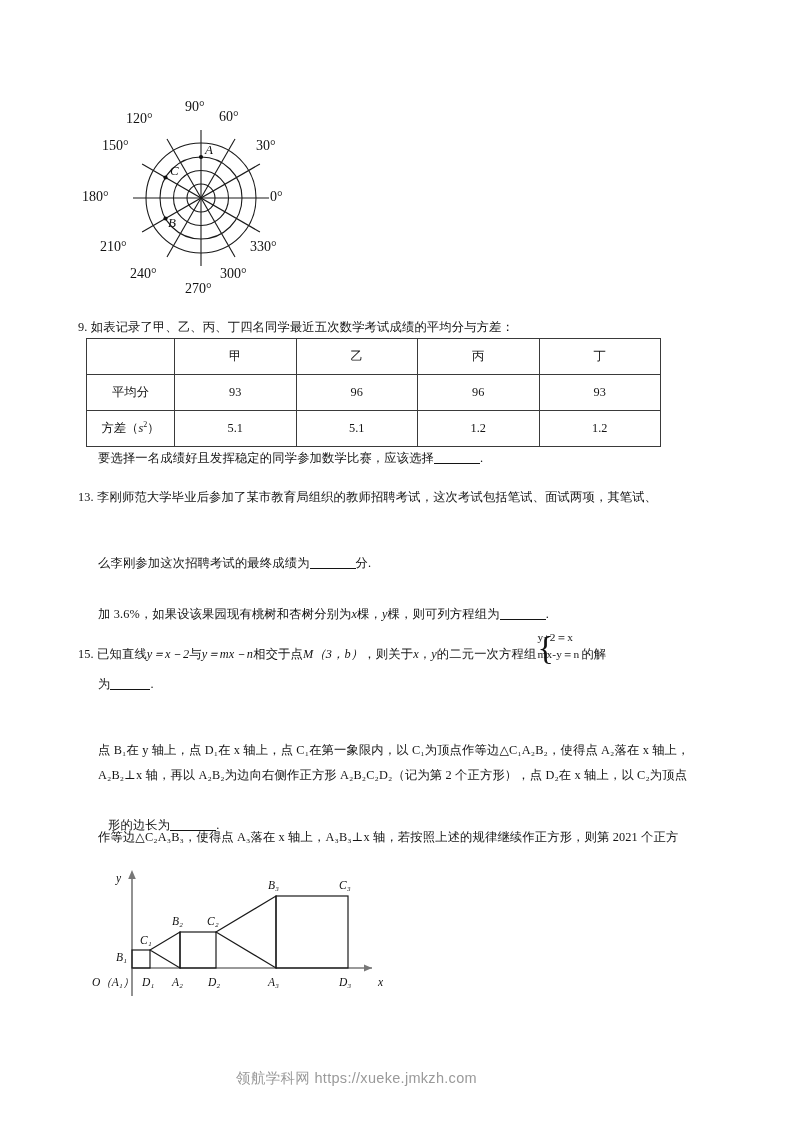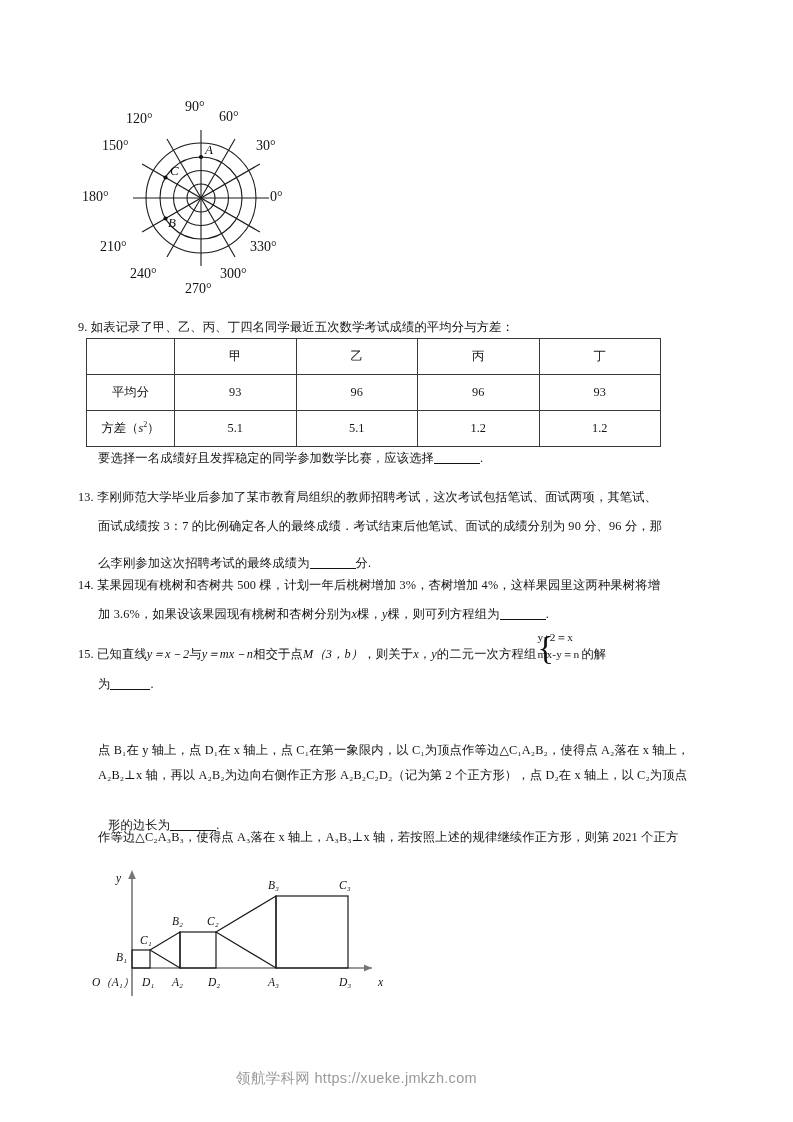--- a/index.html
+++ b/index.html
@@ -212,31 +212,24 @@
   </table>
 
   <div class="q" style="left:98px; top:445px;">
     <span>要选择一名成绩好且发挥稳定的同学参加数学比赛，应该选择</span><span class="blank"></span><span>.</span>
   </div>
 
   <div class="q" style="left:78px; top:484px;text-align:center;">
     <span>13.</span>
     <span>李刚师范大学毕业后参加了某市教育局组织的教师招聘考试，这次考试包括笔试、面试两项，其笔试、</span>
   </div>
-  <div class="q" style="left:98px; top:513px;">
-    <span>面试成绩按 3：7 的比例确定各人的最终成绩．考试结束后他笔试、面试的成绩分别为 90 分、96 分，那</span>
-  </div>
   <div class="q" style="left:98px; top:542px;margin-top:8px;">
     <span>么李刚参加这次招聘考试的最终成绩为</span><span class="blank"></span><span>分.</span>
   </div>
 
-  <div class="q" style="left:78px; top:572px;">
-    <span>14.</span>
-    <span>某果园现有桃树和杏树共 500 棵，计划一年后桃树增加 3%，杏树增加 4%，这样果园里这两种果树将增</span>
-  </div>
   <div class="q" style="left:98px; top:601px;">
     <span>加 3.6%，如果设该果园现有桃树和杏树分别为</span><i class="var">x</i><span>棵，</span><i class="var">y</i><span>棵，则可列方程组为</span><span class="blank"></span><span>.</span>
   </div>
 
   <div class="q" style="left:78px; top:638px;">
     <span>15.</span>
     <span>已知直线</span><i class="var">y＝x－2</i><span>与</span><i class="var">y＝mx－n</i><span>相交于点</span><i class="var">M（3，b）</i><span>，则关于</span><i class="var">x</i><span>，</span><i class="var">y</i><span>的二元一次方程组</span><span class="eqsys"><span class="brace">{</span><span class="rows"><span>y+2＝x</span><span>mx-y＝n</span></span></span><span>的解</span>
   </div>
   <div class="q" style="left:98px; top:671px;">
     <span>为</span><span class="blank short"></span><span>.</span>

